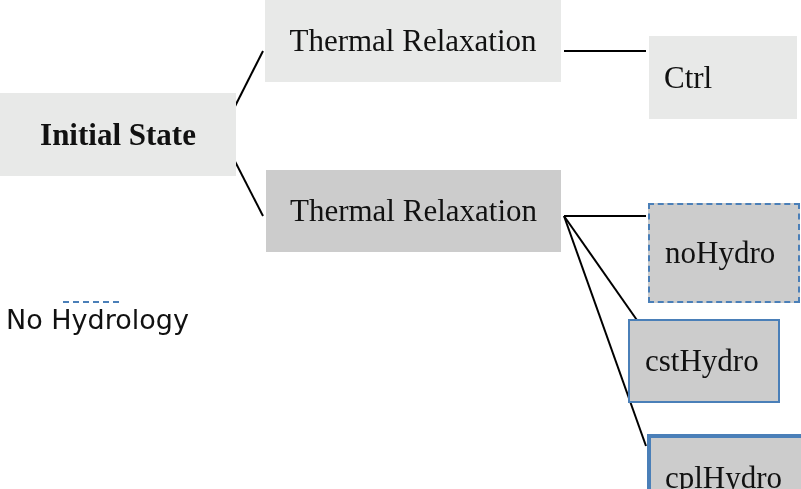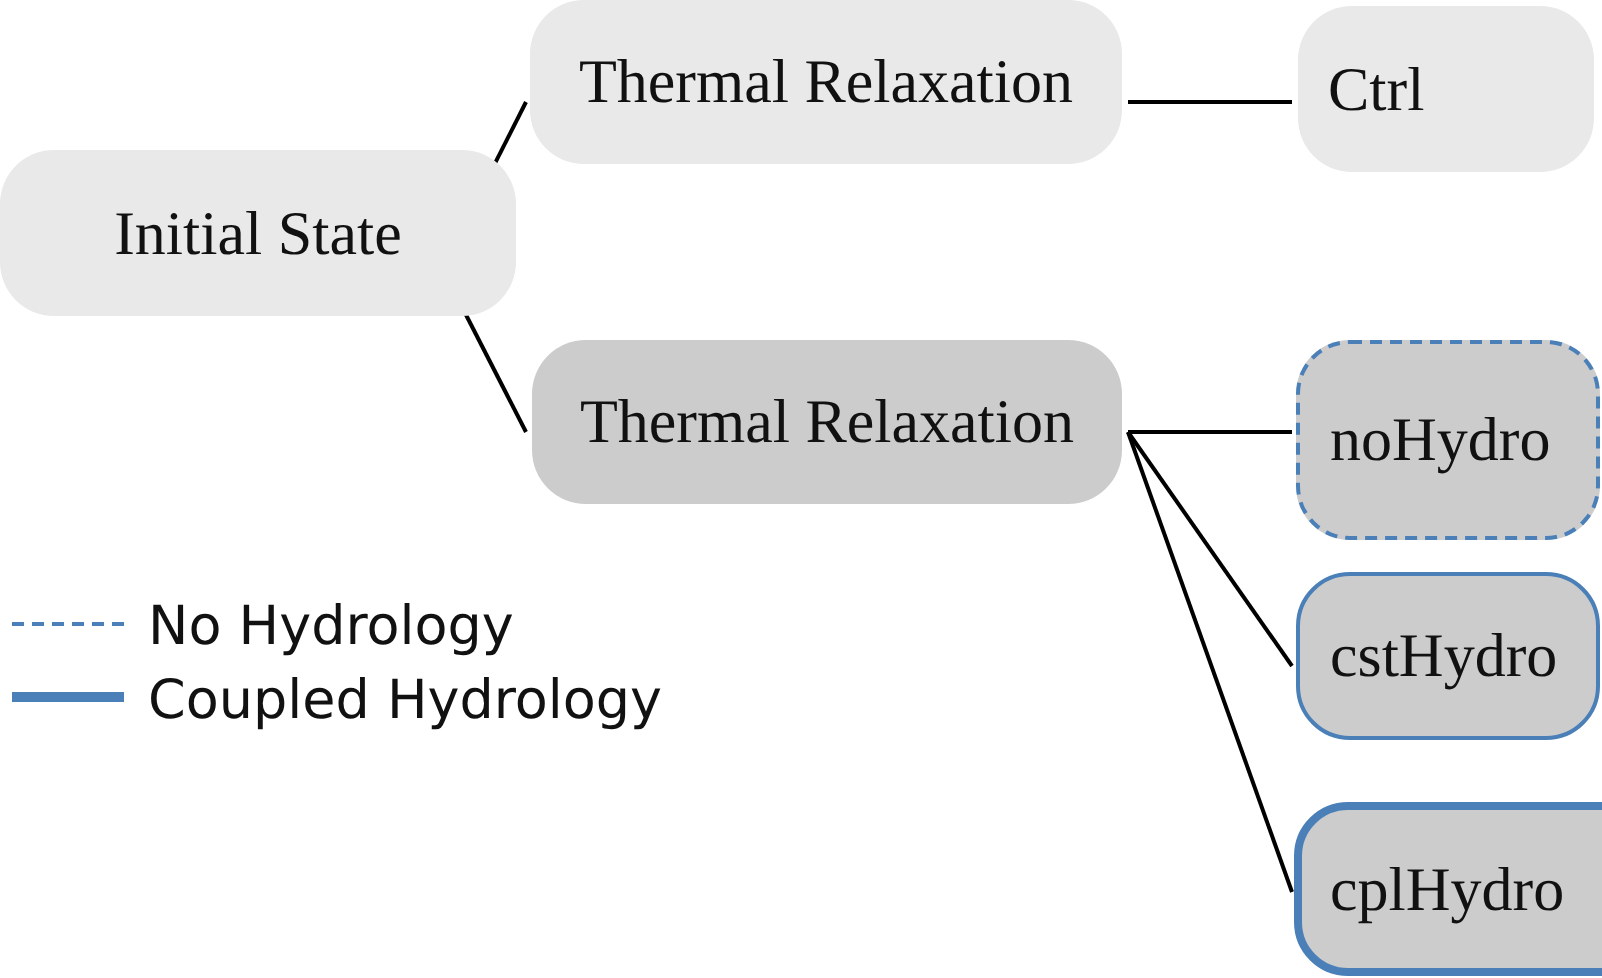--- a/index.html
+++ b/index.html
@@ -1,74 +1,68 @@
 <!DOCTYPE html>
 <html><head>
 <meta charset="utf-8">
 <style>
   html, body { margin:0; padding:0; background:#ffffff; }
   body { width:801px; height:489px; position:relative; overflow:hidden; }
   .box { position:absolute; box-sizing:border-box; display:flex; align-items:center;
-         font-family:"Liberation Serif", "DejaVu Serif", serif; font-size:31px; color:#111;border-radius:27px; }
+         font-family:"Liberation Serif", "DejaVu Serif", serif; font-size:31px; color:#111; }
   .light { background:#e8e9e8; }
   .dark { background:#cccccc; }
   .center { justify-content:center; }
-  .left { padding-left:15px; }
+  .left { padding-left:15px;margin-top:33px; }
   svg.lines { position:absolute; left:0; top:0; }
   .legend { position:absolute; left:6px; top:298px; font-family:"DejaVu Sans", sans-serif; font-size:27px; color:#111; }
-  .legend-row { position:relative; height:37px; display:flex; align-items:flex-start; }
+  .legend-row { position:relative; height:37px; display:flex; align-items:center;flex-direction:column; }
   .swatch { width:56px; height:26px; margin-right:12px; position:relative; }
   .line-sample { position:absolute; left:0; right:0; top:50%; }
 </style>
 </head>
 <body>
 
 <svg class="lines" width="801" height="489">
   <line x1="221" y1="134" x2="263" y2="51" stroke="#000" stroke-width="2"></line>
   <line x1="221" y1="134" x2="263" y2="216" stroke="#000" stroke-width="2"></line>
   <line x1="564" y1="51" x2="646" y2="51" stroke="#000" stroke-width="2"></line>
   <line x1="564" y1="216" x2="646" y2="216" stroke="#000" stroke-width="2"></line>
   <line x1="564" y1="216" x2="646" y2="333" stroke="#000" stroke-width="2"></line>
   <line x1="564" y1="216" x2="646" y2="446" stroke="#000" stroke-width="2"></line>
 </svg>
 
-<div class="box light center" style="left:0;top:75px;width:258px;height:83px;">
+<div class="box light center" style="left:0;top:93px;width:236px;height:83px;font-weight:bold;">
   <span>Initial State</span>
 </div>
 
 <div class="box light center" style="left:265px;top:0;width:296px;height:82px;">
   <span>Thermal Relaxation</span>
 </div>
 
 <div class="box dark center" style="left:266px;top:170px;width:295px;height:82px;">
   <span>Thermal Relaxation</span>
 </div>
 
 <div class="box light left" style="left:649px;top:3px;width:148px;height:83px;">
   <span>Ctrl</span>
 </div>
 
 <div class="box dark left" style="left:648px;top:170px;width:152px;height:100px;border:2px dashed #4a7fb8;">
   <span>noHydro</span>
 </div>
 
-<div class="box dark left" style="left:648px;top:286px;width:152px;height:84px;border:2px solid #4a7fb8;">
+<div class="box dark left" style="left:628px;top:286px;width:152px;height:84px;border:2px solid #4a7fb8;">
   <span>cstHydro</span>
 </div>
 
 <div class="box dark left" style="left:647px;top:401px;width:183px;height:87px;border:4px solid #4a7fb8;padding-left:14px;">
   <span>cplHydro</span>
 </div>
 
 <div class="legend">
   <div class="legend-row">
     <div class="swatch">
       <div class="line-sample" style="border-top:2px dashed #4a7fb8;"></div>
     </div>
     <span>No Hydrology</span>
   </div>
-  <div class="legend-row">
-    <div class="swatch">
-      <div class="line-sample" style="border-top:5px solid #4a7fb8;margin-top:-2px;"></div>
-    </div>
-    <span>Coupled Hydrology</span>
-  </div>
 </div>
 
 </body></html>

